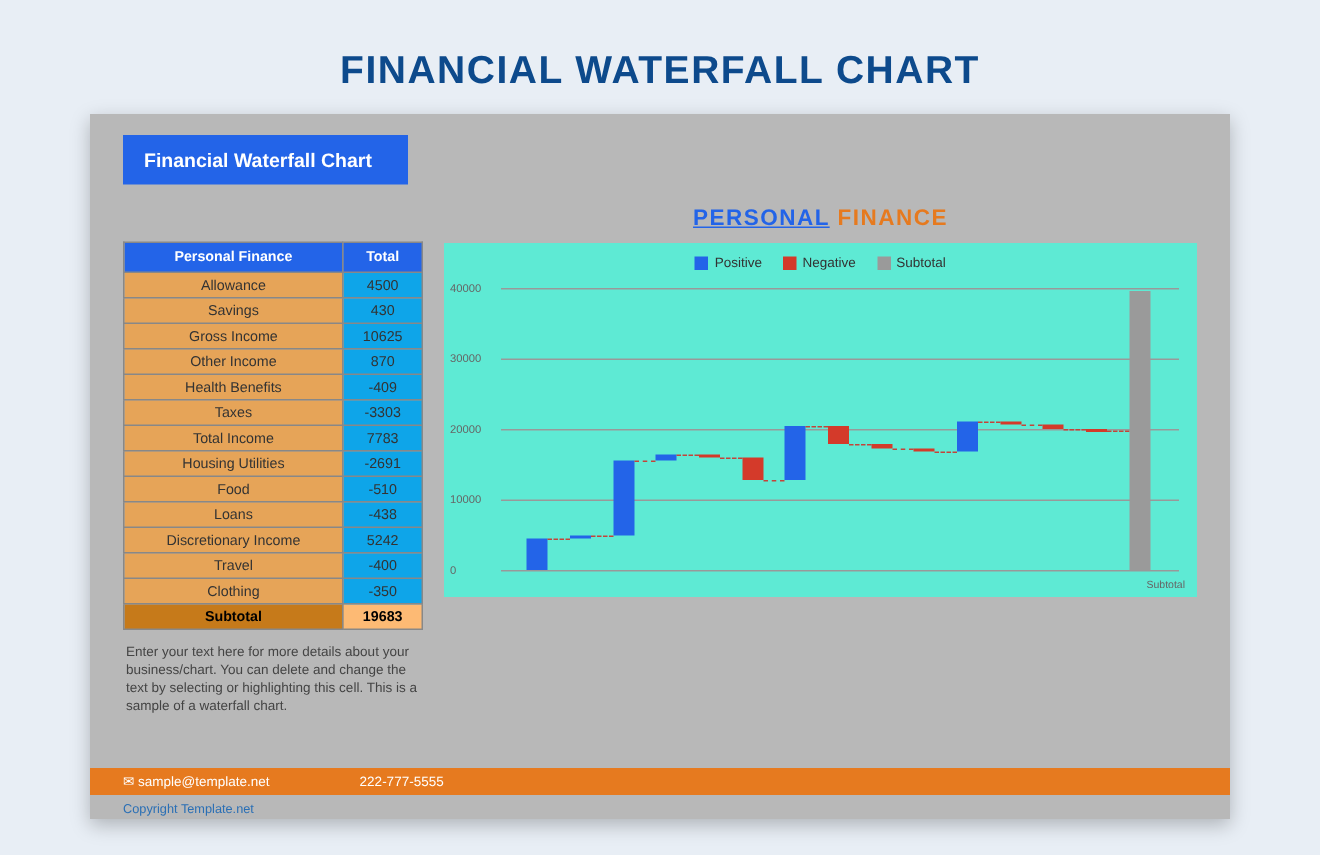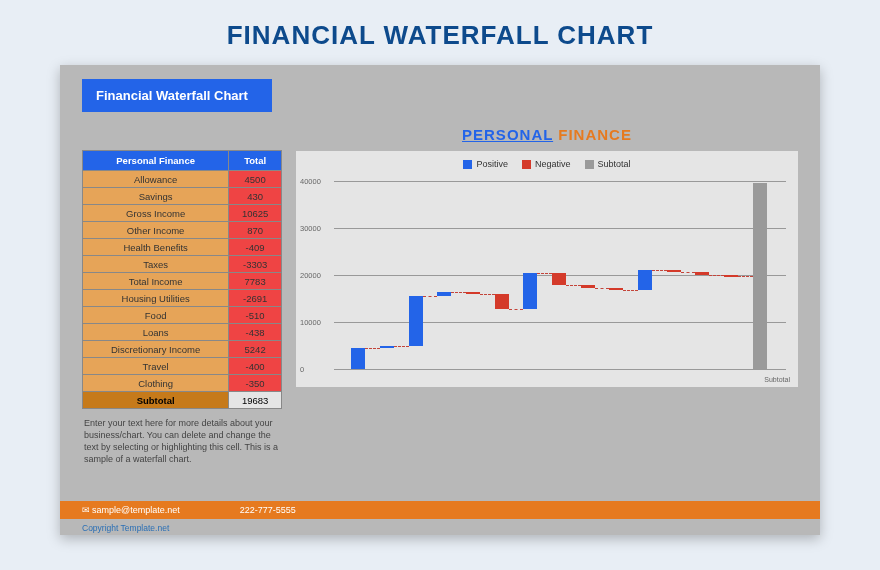--- a/index.html
+++ b/index.html
@@ -1,35 +1,35 @@
 <!DOCTYPE html>
 <html><head>
 <meta charset="utf-8">
 <style>
   * { box-sizing: border-box; margin: 0; padding: 0; }
   body { width: 880px; height: 570px; background: #e8eef5; font-family: Arial, sans-serif; overflow: hidden; }
-  .outer { width: 880px; height: 570px; padding: 20px 60px 10px 60px; }
+  .outer { width: 880px; height: 570px; padding: 31px 60px 10px 60px; }
   .main-title { text-align: center; font-size: 26px; font-weight: bold; color: #0d4a8c; letter-spacing: 1px; margin-bottom: 14px; font-family: Arial, sans-serif; }
   .sheet { width: 760px; height: 470px; background: #b8b8b8; box-shadow: 0 4px 12px rgba(0,0,0,0.25); position: relative; margin: 0 auto; }
   .sheet-inner { padding: 14px 22px 0 22px; }
   .badge { display: inline-block; background: #2364e8; color: #fff; font-size: 13px; font-weight: bold; padding: 9px 24px 9px 14px; font-family: Arial, sans-serif; }
   .content { display: flex; gap: 14px; margin-top: 14px; }
   .left { width: 200px; }
   .right { flex: 1; }
   .chart-title { text-align: center; font-size: 15px; font-weight: bold; margin-bottom: 8px; letter-spacing: 1px; }
   .chart-title .p { color: #2364e8; text-decoration: underline; }
   .chart-title .f { color: #e67a1f; }
   table.data { width: 100%; border-collapse: collapse; font-size: 9.5px; }
   table.data th { background: #2364e8; color: #fff; font-weight: bold; padding: 4px 4px; border: 1px solid #888; text-align: center; }
   table.data td { padding: 2.5px 4px; border: 1px solid #888; text-align: center; background: #e6a458; color: #333; }
-  table.data td.val { background: #ef4444; }
+  table.data td.val { background: #0ea5e9; }
   table.data tr.subtotal td { background: #c67a1a; color: #000; font-weight: bold; }
-  table.data tr.subtotal td.val { background: #e5e5e5; font-weight: normal; }
+  table.data tr.subtotal td.val { background: #fdba74; font-weight: bold; }
   .note { font-size: 9px; color: #444; line-height: 1.35; margin-top: 8px; padding: 0 2px; width: 200px; }
-  .chart-box { background: #e5e5e5; width: 100%; height: 236px; position: relative; }
+  .chart-box { background: #5eead4; width: 100%; height: 236px; position: relative; }
   .legend { display: flex; gap: 14px; justify-content: center; padding: 8px 0 4px 0; font-size: 9px; color: #333; }
   .legend .sw { width: 9px; height: 9px; display: inline-block; margin-right: 4px; vertical-align: middle; }
   .sw.pos { background: #2364e8; }
   .sw.neg { background: #d43a2a; }
   .sw.sub { background: #9a9a9a; }
   .plot { position: absolute; left: 38px; right: 12px; top: 30px; bottom: 18px; }
   .grid-line { position: absolute; left: 0; right: 0; height: 1px; background: #999; }
   .ylab { position: absolute; left: -34px; font-size: 7.5px; color: #666; transform: translateY(-50%); }
   .bar { position: absolute; width: 14px; }
   .bar.pos { background: #2364e8; }

